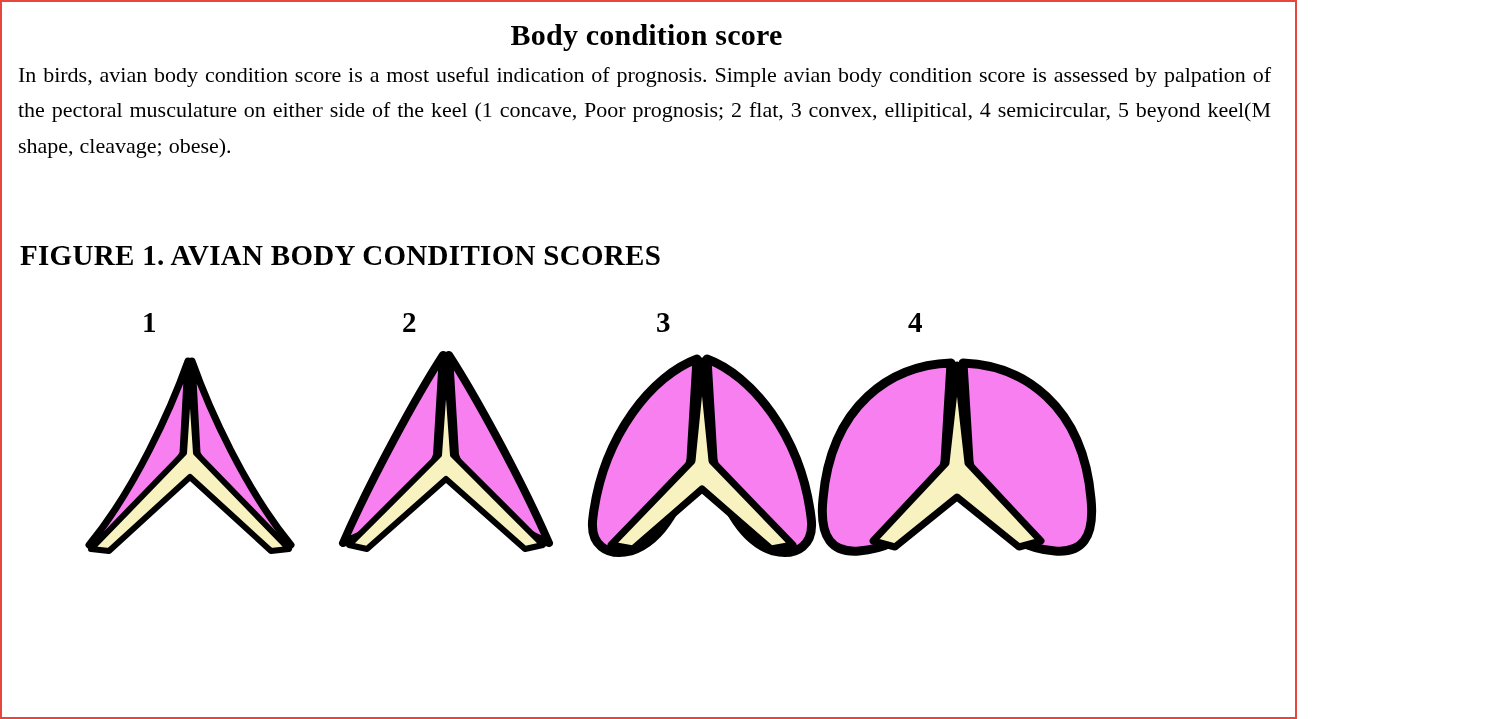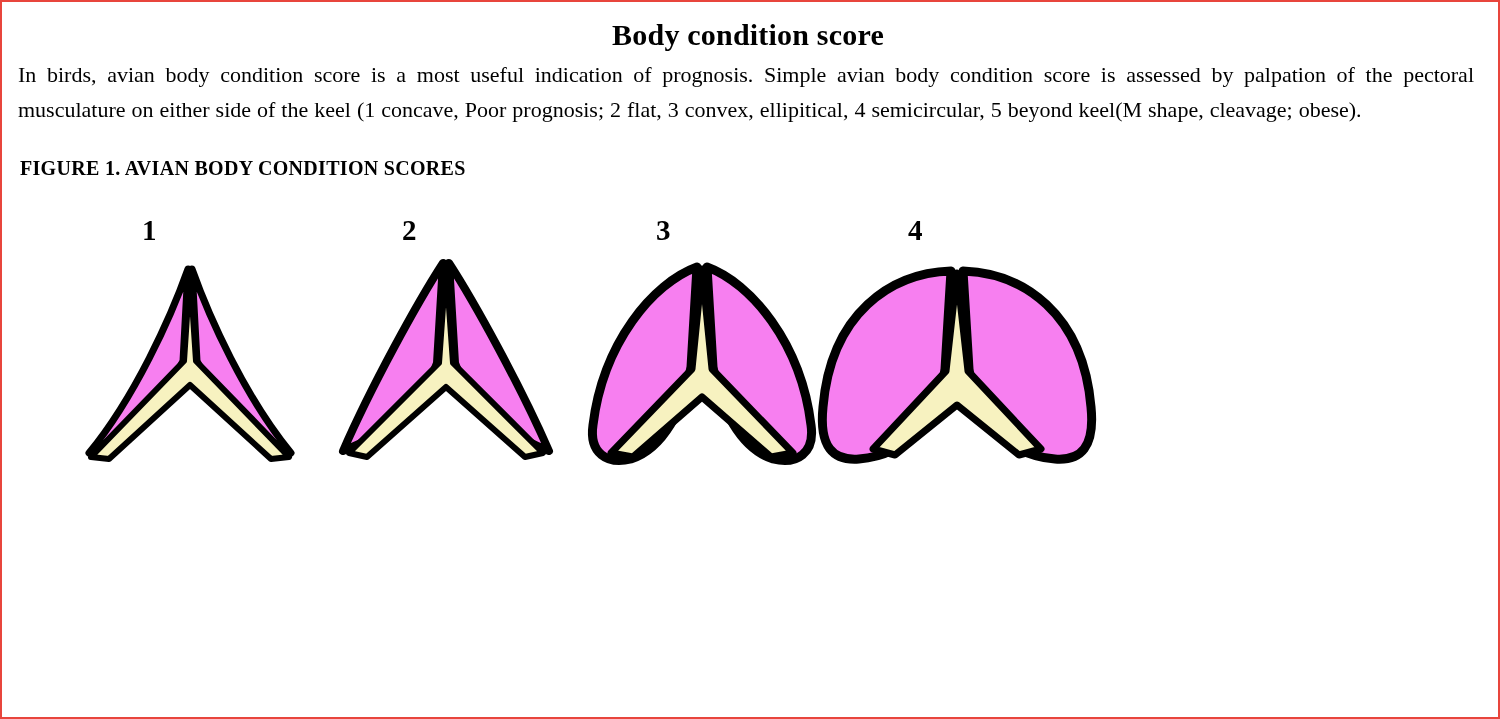--- a/index.html
+++ b/index.html
@@ -9,21 +9,21 @@
   }
   body {
     width: 1500px;
     height: 719px;
     font-family: "Liberation Serif", serif;
     color: #000000;
     overflow: hidden;
   }
   #page {
     position: relative;
-    width: 1500px;
+    width: 1297px;
     height: 719px;
     box-sizing: border-box;
     border: 2px solid #e8453c;
     background: #ffffff;
   }
   .content {
     padding: 10px 18px 0 14px;
   }
   .doc-title {
     text-align: center;
@@ -36,23 +36,23 @@
   .body-par {
     font-size: 22px;
     line-height: 1.62;
     text-align: justify;
     text-justify: inter-word;
     margin: 0;
     padding: 0 6px 0 2px;
     word-spacing: 0.5px;
   }
   .figure-heading {
-    font-size: 20px;
+    font-size: 29px;
     font-weight: bold;
-    margin: 29px 0 0 4px;
+    margin: 76px 0 0 4px;
     letter-spacing: 0.3px;
   }
   .figure-area {
     position: relative;
     margin-top: 34px;
     height: 300px;
   }
   .score-row {
     display: flex;
     align-items: flex-end;

